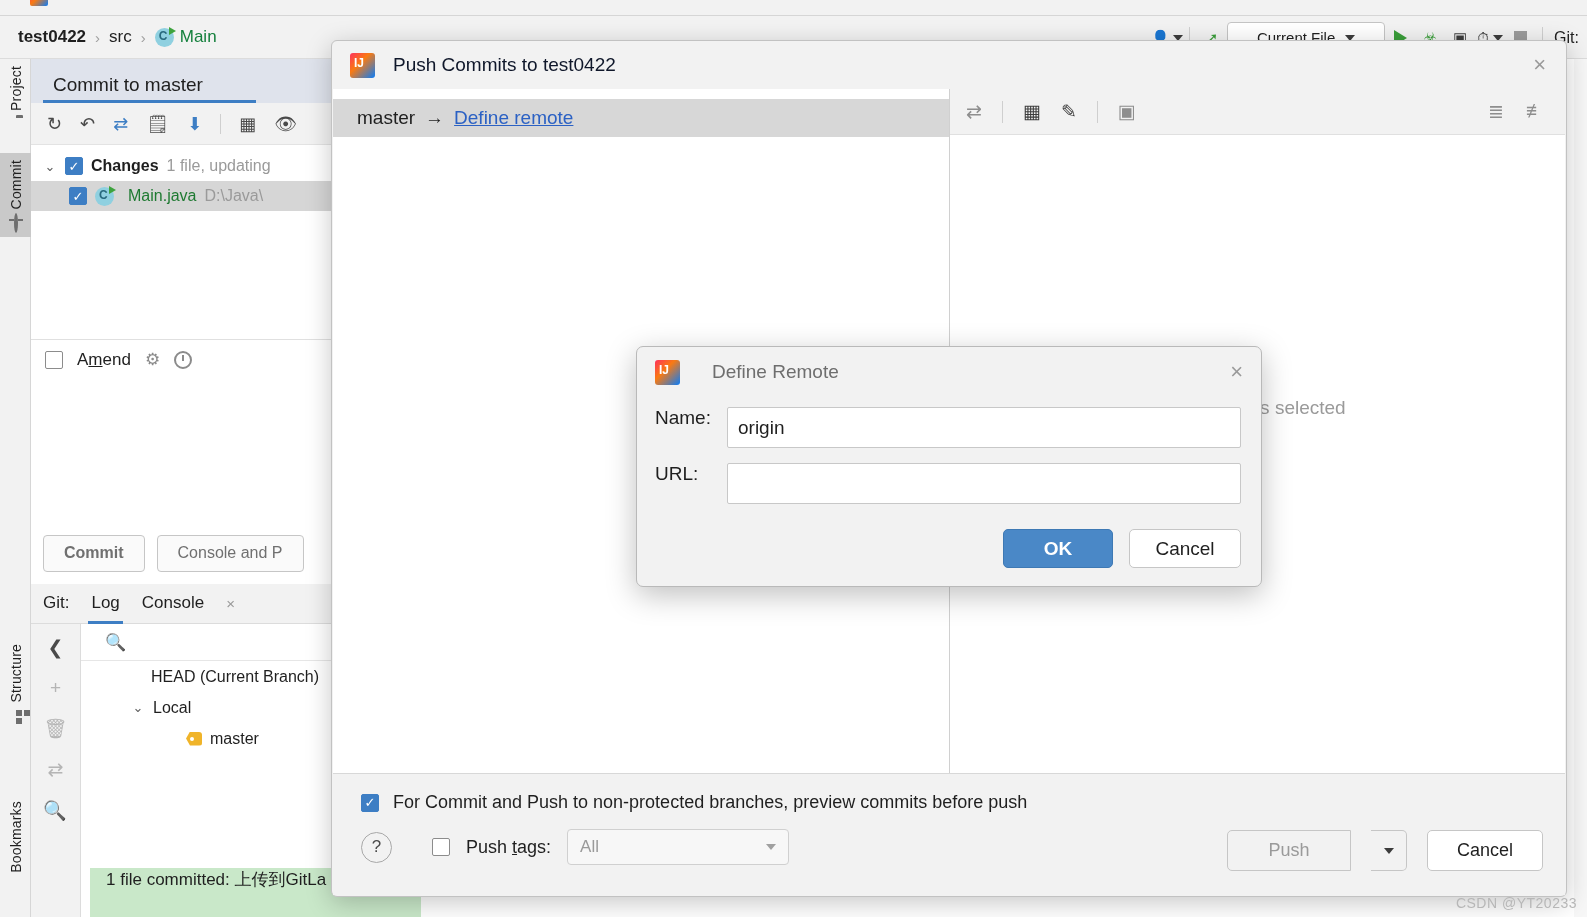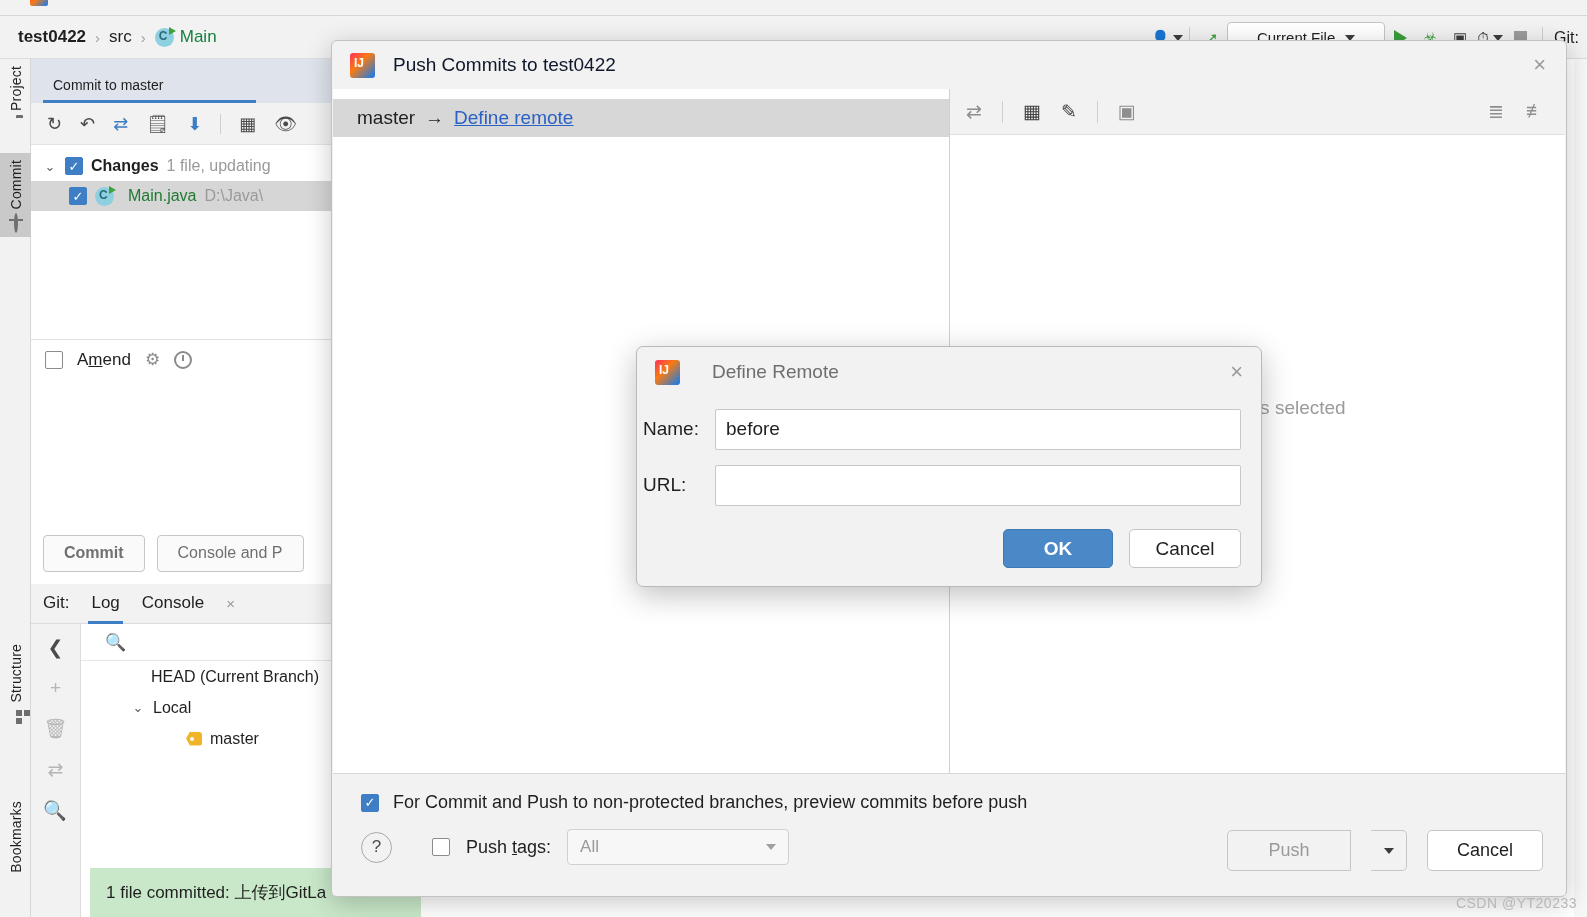--- a/index.html
+++ b/index.html
@@ -70,21 +70,21 @@
   .struct-ic { width: 14px; height: 14px; position: relative; }
   .struct-ic i { position:absolute; width:6px; height:6px; background:#6e6e6e; }
   .struct-ic i:nth-child(1){left:0;top:0;} .struct-ic i:nth-child(2){left:8px;top:0;}
   .struct-ic i:nth-child(3){left:0;top:8px;}
   .bookmark-ic { width: 12px; height: 17px; background: #6e6e6e;
       clip-path: polygon(0 0, 100% 0, 100% 100%, 50% 73%, 0 100%); }
 
   
   .commit-panel { position: absolute; left: 31px; top: 59px; width: 310px; height: 525px; background: #ffffff; border-right: 1px solid #d6d6d6; }
   .commit-tabbar { height: 44px; background: #dfe3ec; position: relative; display: flex; align-items: center; }
-  .commit-tab { font-size: 14px; color: #1f1f1f; padding-left: 22px; margin-top: 8px; }
+  .commit-tab { font-size: 19px; color: #1f1f1f; padding-left: 22px; margin-top: 8px; }
   .commit-tab-underline { position: absolute; left: 12px; bottom: 0; width: 213px; height: 3px; background: #3d7ec4; }
   .commit-toolbar { height: 42px; background: #f2f2f2; display: flex; align-items: center; gap: 18px; padding-left: 16px; border-bottom: 1px solid #e3e3e3; }
   .ct-ic { color: #4a4a4a; font-size: 18px; line-height: 1; display:flex; align-items:center; }
   .ct-ic.blue { color: #3d7ec4; }
   .ct-div { width: 1px; height: 20px; background: #cfcfcf; }
   .changes-tree { padding-top: 6px; background: #ffffff; height: 175px; }
   .tree-row { display: flex; align-items: center; height: 30px; padding-left: 12px; font-size: 16px; gap: 8px; }
   .tree-row.sel { background: #d6d6d6; }
   .chev { width: 14px; color: #5c5c5c; font-size: 13px; text-align: center; }
   .cbx { width: 18px; height: 18px; border-radius: 2px; border: 1px solid #3d7ec4; background: #3d7ec4;
@@ -119,21 +119,21 @@
   .git-side { width: 49px; display: flex; flex-direction: column; align-items: center; gap: 18px; padding-top: 12px; }
   .gs-ic { color: #4a4a4a; font-size: 19px; }
   .gs-ic.dim { color: #b5b5b5; }
   .git-tree { flex: 1; background: #ffffff; position: relative; border-left: 1px solid #dcdcdc; }
   .git-search { height: 37px; display: flex; align-items: center; padding-left: 24px; border-bottom: 1px solid #e6e6e6; color: #9a9a9a; font-size: 17px; }
   .git-tree-row { display: flex; align-items: center; height: 31px; font-size: 16px; gap: 8px; }
   .tag-ic { width: 16px; height: 14px; background: #f0b429; position: relative; border-radius: 2px 3px 3px 2px;
       clip-path: polygon(25% 0, 100% 0, 100% 100%, 25% 100%, 0 50%); }
   .tag-ic::after { content:""; position:absolute; left:4px; top:5px; width:4px; height:4px; border-radius:50%; background:#fff; }
   .toast { position: absolute; left: 9px; bottom: 0px; width: 331px; height: 49px; background: #c9e8c9;
-      display: flex; align-items: center; padding-left: 16px; font-size: 17px; color: #1f1f1f; overflow: hidden; white-space: nowrap; }
+      display: flex; padding-left: 16px; font-size: 17px; color: #1f1f1f; overflow: hidden; white-space: nowrap; }
 
   
   .editor-blank { position: absolute; left: 371px; top: 59px; right: 0; bottom: 0; background: #ffffff; }
 
   
   .push-dialog {
     position: absolute; left: 331px; top: 40px; width: 1236px; height: 857px;
     background: #f2f2f2; border: 1px solid #c2c2c2; border-radius: 6px;
     box-shadow: 0 6px 26px rgba(0,0,0,.22);
   }
@@ -171,21 +171,21 @@
   .btn-cancel { height: 41px; min-width: 116px; border: 1px solid #c6c6c6; border-radius: 5px; background: #ffffff;
       display: flex; align-items: center; justify-content: center; font-size: 18px; color: #1f1f1f; }
 
   
   .remote-dialog {
     position: absolute; left: 636px; top: 346px; width: 626px; height: 241px;
     background: #f2f2f2; border: 1px solid #b9b9b9; border-radius: 7px; box-shadow: 0 8px 30px rgba(0,0,0,.25);
   }
   .rd-title { height: 50px; display: flex; align-items: center; padding: 0 12px 0 18px; }
   .rd-title-text { font-size: 19px; color: #6e6e6e; flex: 1; margin-left: 14px; }
-  .rd-field-row { display: flex; align-items: center; padding: 0 20px 0 6px; height: 44px; }
+  .rd-field-row { display: flex; padding: 0 20px 0 18px; height: 44px; }
   .rd-label { width: 72px; font-size: 19px; color: #1f1f1f; }
   .rd-input { flex: 1; height: 41px; background: #ffffff; border: 1px solid #c8c8c8; border-radius: 2px;
       display: flex; align-items: center; padding: 0 10px; font-size: 19px; color: #1f1f1f; }
   .rd-buttons { position: absolute; right: 20px; bottom: 18px; display: flex; gap: 16px; }
   .btn-ok { width: 110px; height: 39px; background: #4a88c7; border: 1px solid #3e79b4; border-radius: 5px;
       display: flex; align-items: center; justify-content: center; color: #ffffff; font-size: 19px; font-weight: bold; }
   .btn-ok-cancel { width: 112px; height: 39px; background: #ffffff; border: 1px solid #c6c6c6; border-radius: 5px;
       display: flex; align-items: center; justify-content: center; color: #1f1f1f; font-size: 19px; }
 
   .watermark { position: absolute; right: 10px; bottom: 6px; font-size: 14px; color: #b7b7b7; letter-spacing: .5px; }
@@ -401,21 +401,21 @@
 
   <div class="remote-dialog">
     <div class="rd-title">
       <span class="ij-logo"></span>
       <span class="rd-title-text">Define Remote</span>
       <span class="dlg-x">×</span>
     </div>
     <div class="rd-field-row" style="margin-top:10px">
       <span class="rd-label">Name:</span>
       <span class="rd-input">
-        <span>before</span>
+        <span>origin</span>
       </span>
     </div>
     <div class="rd-field-row" style="margin-top:12px">
       <span class="rd-label">URL:</span>
       <span class="rd-input">
         <span></span>
       </span>
     </div>
     <div class="rd-buttons">
       <span class="btn-ok">OK</span>

